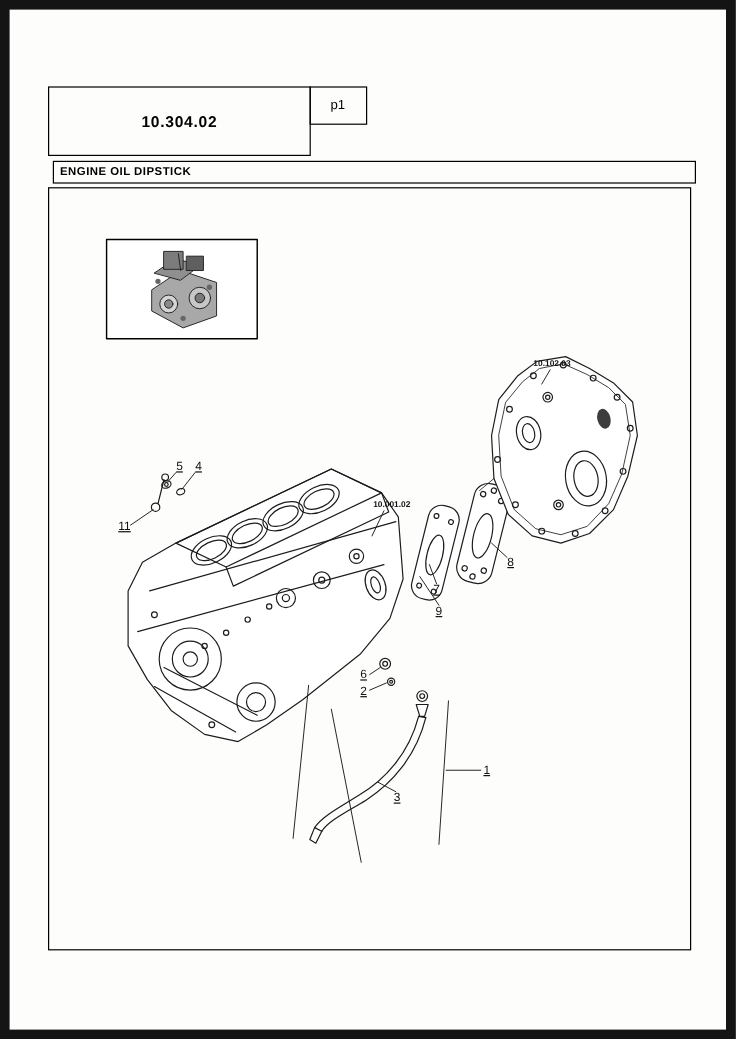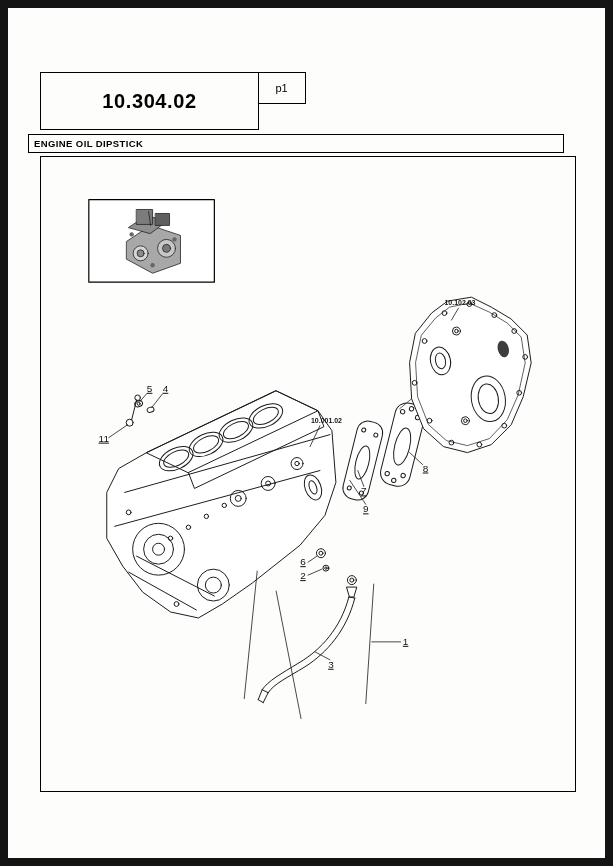--- a/index.html
+++ b/index.html
@@ -14,32 +14,32 @@
     position:relative;
     width:100%; height:100%;
     background:#fdfdfc;
     overflow:hidden;
   }
   .code-box {
     position:absolute; left:32px; top:64px;
     width:219px; height:58px;
     border:1.6px solid #000;
     display:flex; align-items:center; justify-content:center;
-    font-size:20px; font-weight:bold; letter-spacing:0.6px;
+    font-size:13px; font-weight:bold; letter-spacing:0.6px;
     color:#000;
   }
   .pagenum-box {
     position:absolute; left:249.5px; top:64px;
     width:48px; height:32px;
     border:1.6px solid #000;
     display:flex; align-items:center; justify-content:center;
     font-size:11px; color:#000;
   }
   .title-bar {
-    position:absolute; left:20px; top:126px;
+    position:absolute; left:36px; top:126px;
     width:536px; height:19px;
     border:1.3px solid #000;
     display:flex; align-items:center;
     padding-left:5px;
     font-size:9.5px; font-weight:bold; letter-spacing:0.4px;
     color:#000;
   }
   .drawing-frame {
     position:absolute; left:32px; top:148px;
     width:536px; height:636px;

